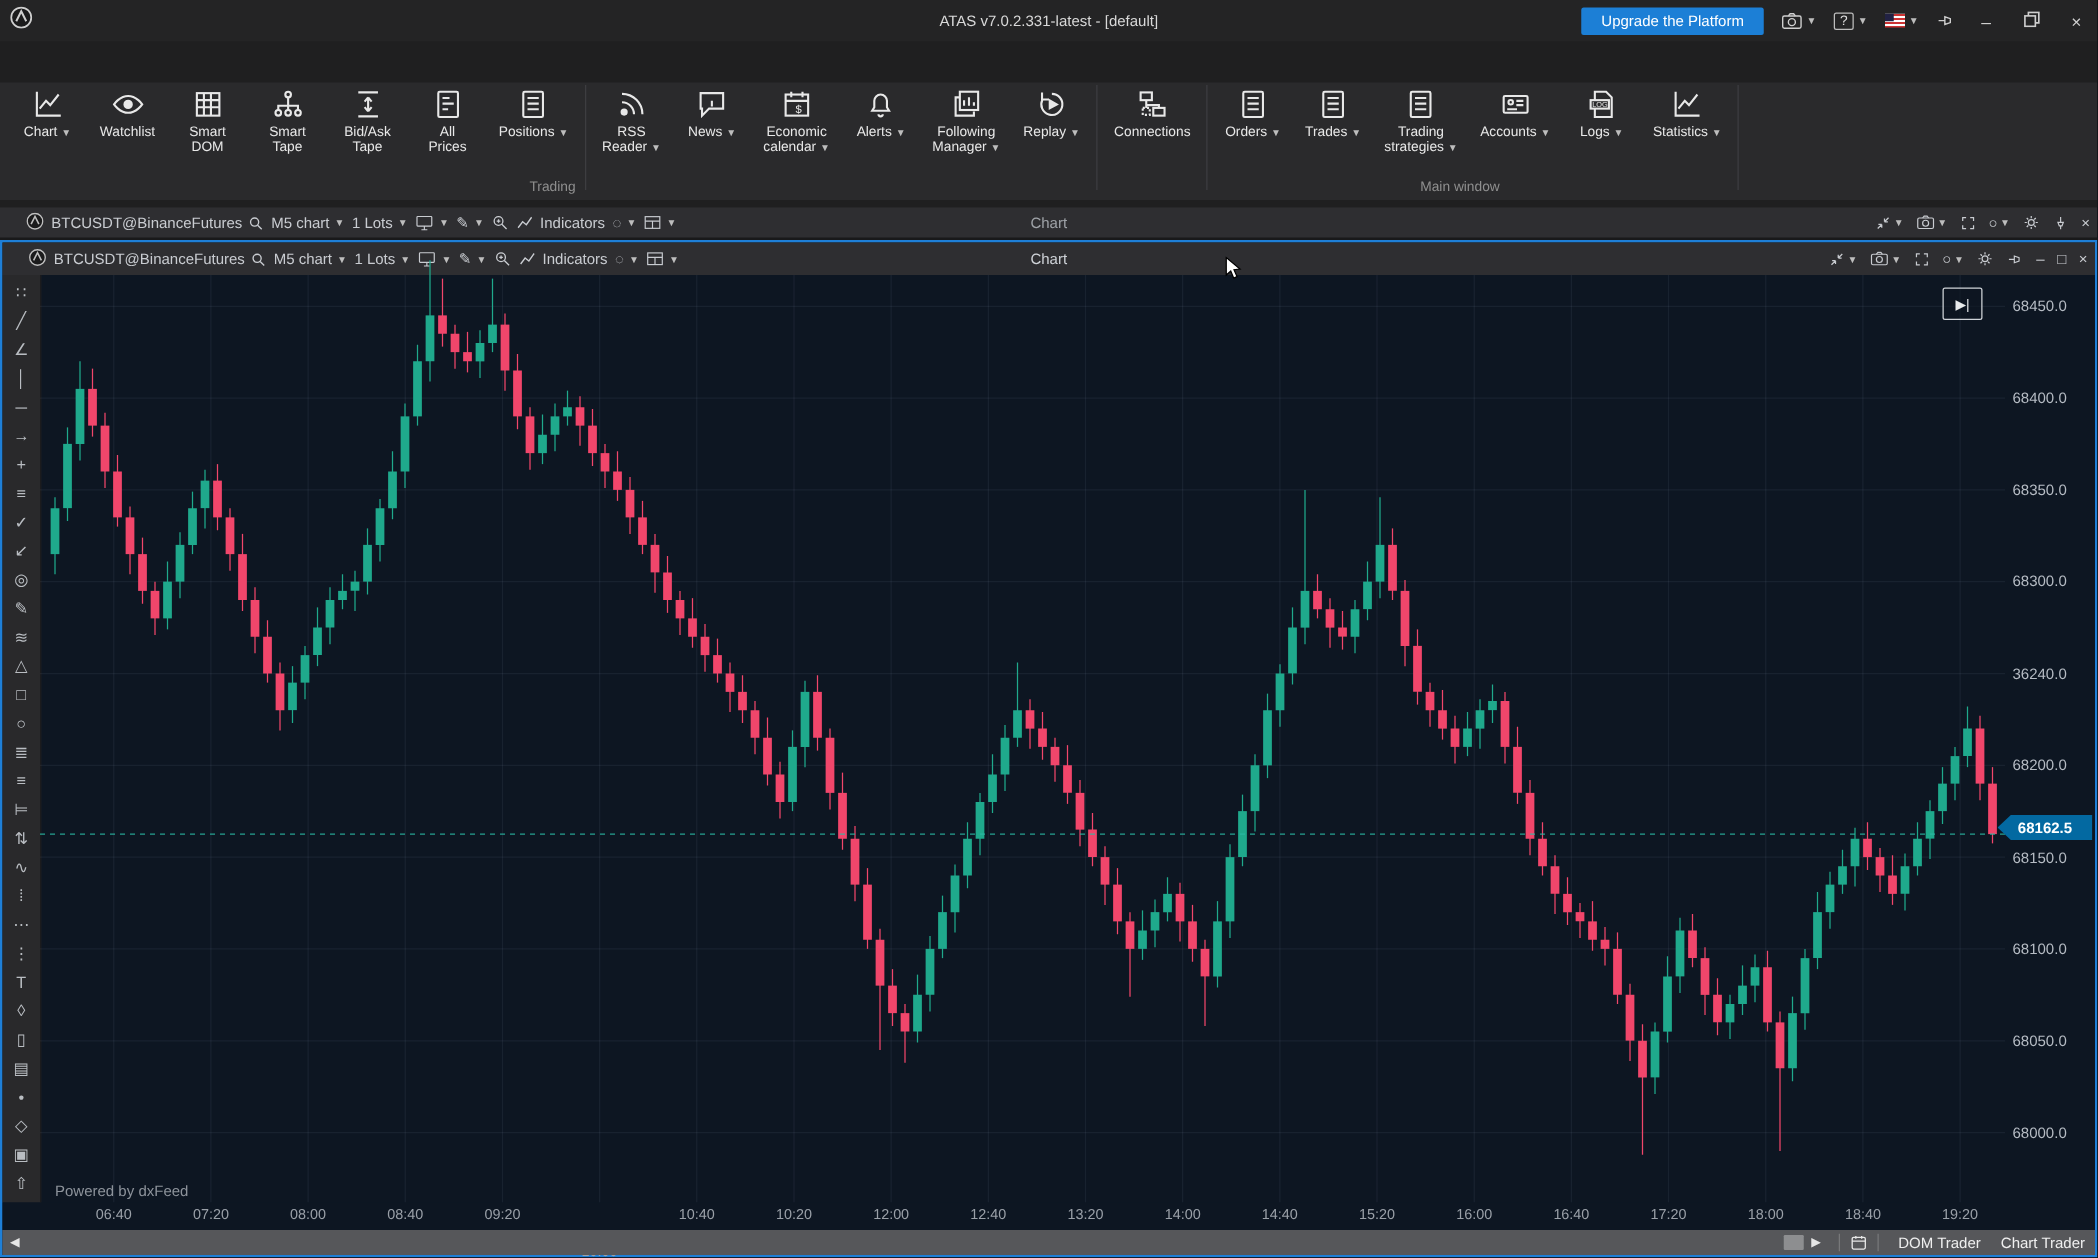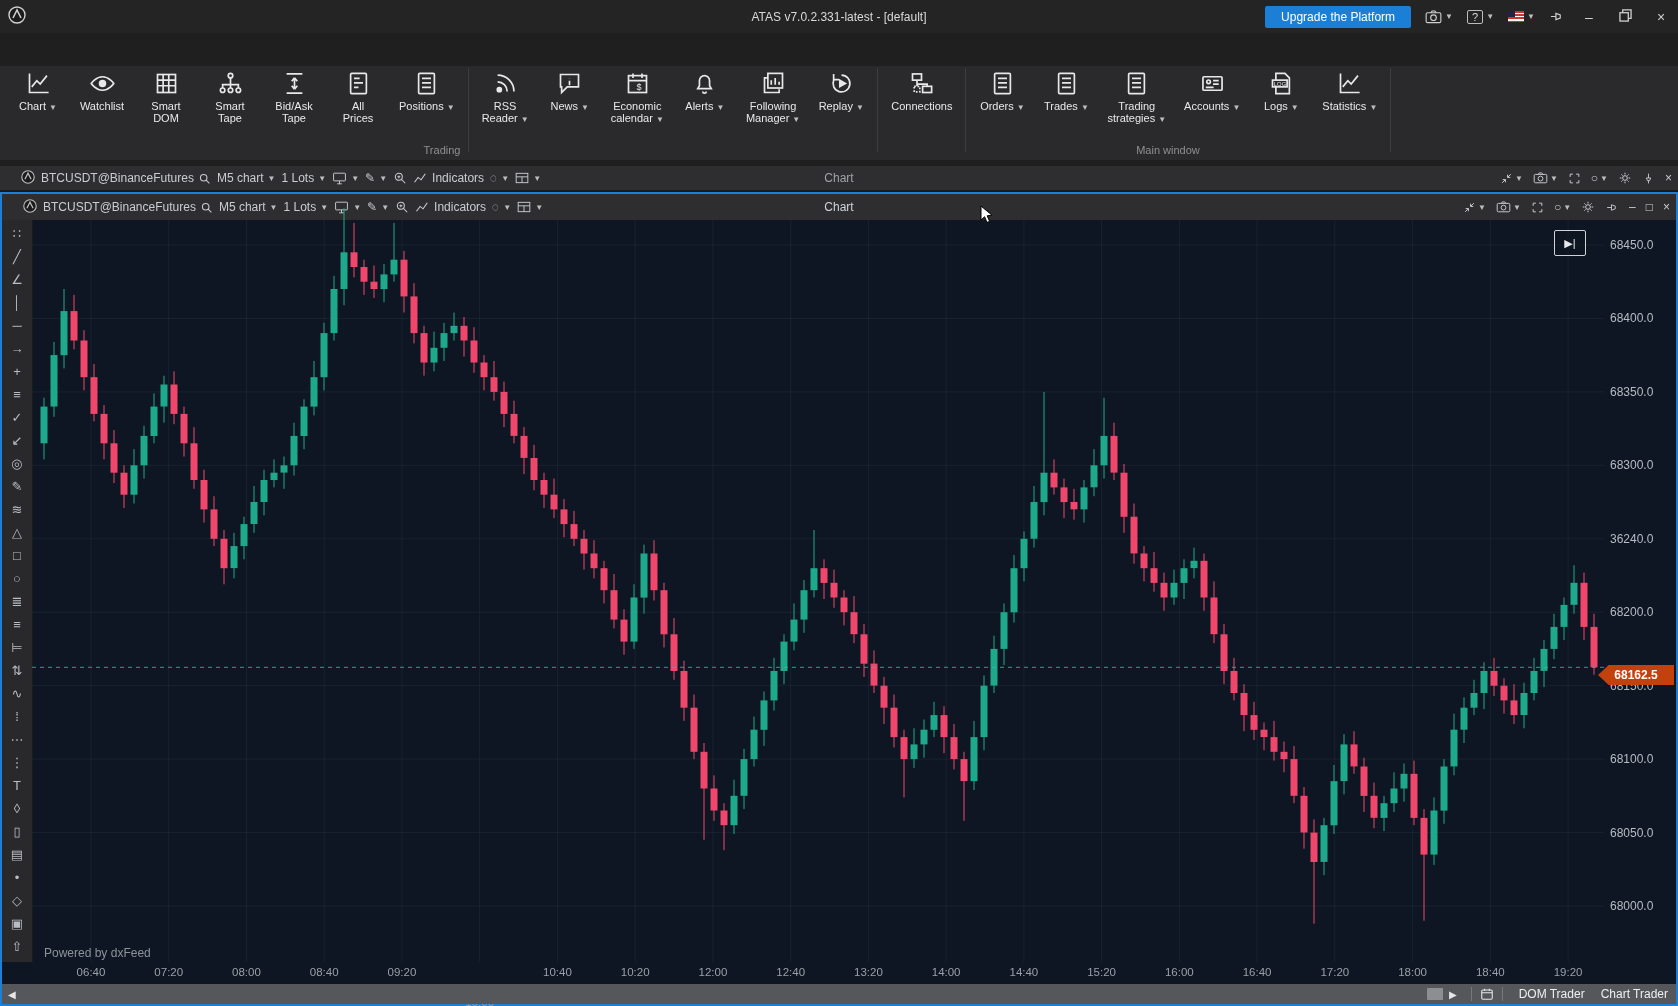--- a/index.html
+++ b/index.html
@@ -903,21 +903,21 @@
         <div class="ptick" style="top: 17.973px;">68450.0</div>
         <div class="ptick" style="top: 91.423px;">68400.0</div>
         <div class="ptick" style="top: 164.873px;">68350.0</div>
         <div class="ptick" style="top: 238.323px;">68300.0</div>
         <div class="ptick" style="top: 311.773px;">36240.0</div>
         <div class="ptick" style="top: 385.223px;">68200.0</div>
         <div class="ptick" style="top: 458.673px;">68150.0</div>
         <div class="ptick" style="top: 532.123px;">68100.0</div>
         <div class="ptick" style="top: 605.573px;">68050.0</div>
         <div class="ptick" style="top: 679.023px;">68000.0</div>
-        <div class="pbadge" style="top: 445px; background: #c2410c;">68162.5</div>
+        <div class="pbadge" style="top: 432px; background: #0369a1;">68162.5</div>
       </div>
     <div class="taxis" id="taxis">
         <div class="ttick" style="left: 89px;">06:40</div>
         <div class="ttick" style="left: 166.74px;">07:20</div>
         <div class="ttick" style="left: 244.48px;">08:00</div>
         <div class="ttick" style="left: 322.22px;">08:40</div>
         <div class="ttick" style="left: 399.96px;">09:20</div>
         <div class="ttick" style="left: 477.7px; margin-top: 30px;">10:00</div>
         <div class="ttick" style="left: 555.44px;">10:40</div>
         <div class="ttick" style="left: 633.18px;">10:20</div>

